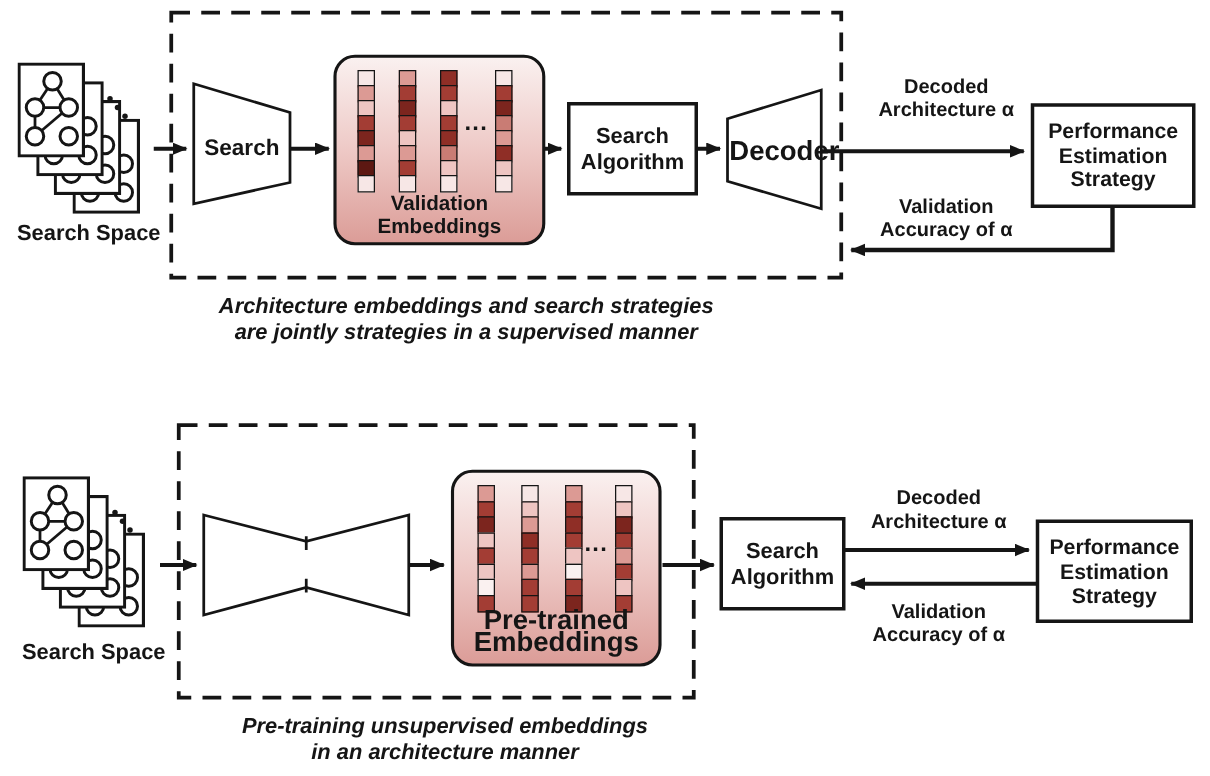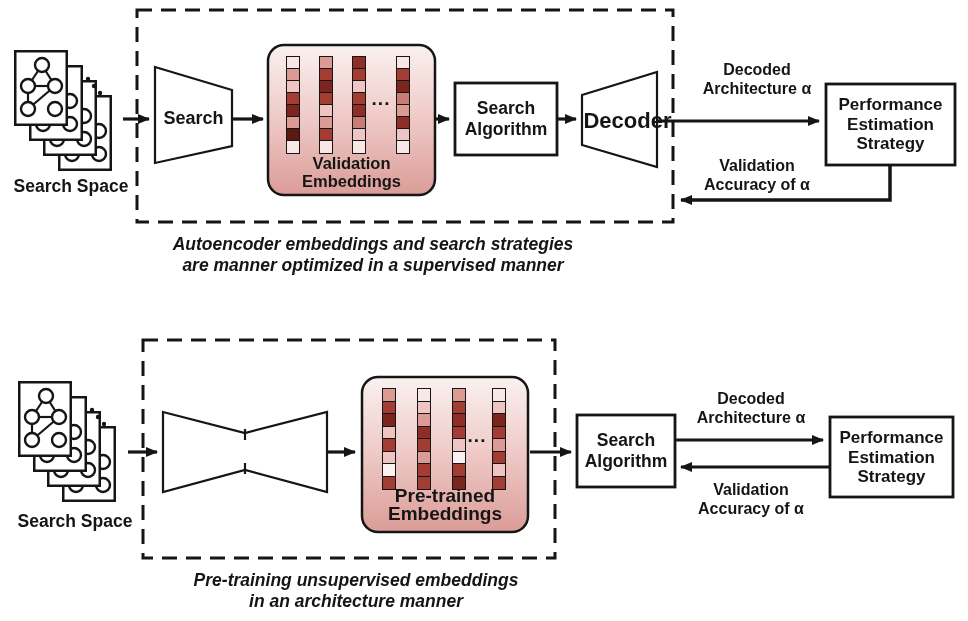--- a/index.html
+++ b/index.html
@@ -244,28 +244,28 @@
     <div>Estimation</div>
     <div>Strategy</div>
   </div>
 
   <div class="lbl" style="left:692px;top:156px;width:130px;font-size:16px;line-height:19px;">
     <div>Validation</div>
     <div>Accuracy of α</div>
   </div>
 
   <div class="lbl cap" style="left:123px;top:234px;width:500px;font-size:17.5px;line-height:21px;">
-    <div>Autoencoder embeddings and search strategies</div>
-    <div>are manner optimized in a supervised manner</div>
+    <div>Architecture embeddings and search strategies</div>
+    <div>are jointly strategies in a supervised manner</div>
   </div>
 
   <div class="lbl" style="left:8px;top:511px;width:134px;font-size:17.5px;">Search Space</div>
 
 
-  <div class="lbl" style="left:362px;top:487px;width:166px;font-size:19px;line-height:18px;">
+  <div class="lbl" style="left:362px;top:487px;width:166px;font-size:22px;line-height:18px;">
     <div>Pre-trained</div>
     <div>Embeddings</div>
   </div>
 
   <div class="dots" style="left:462px;top:425px;width:30px;text-align:center;">...</div>
 
   <div class="lbl" style="left:577px;top:430px;width:98px;font-size:17.5px;line-height:21px;">
     <div>Search</div>
     <div>Algorithm</div>
   </div>

